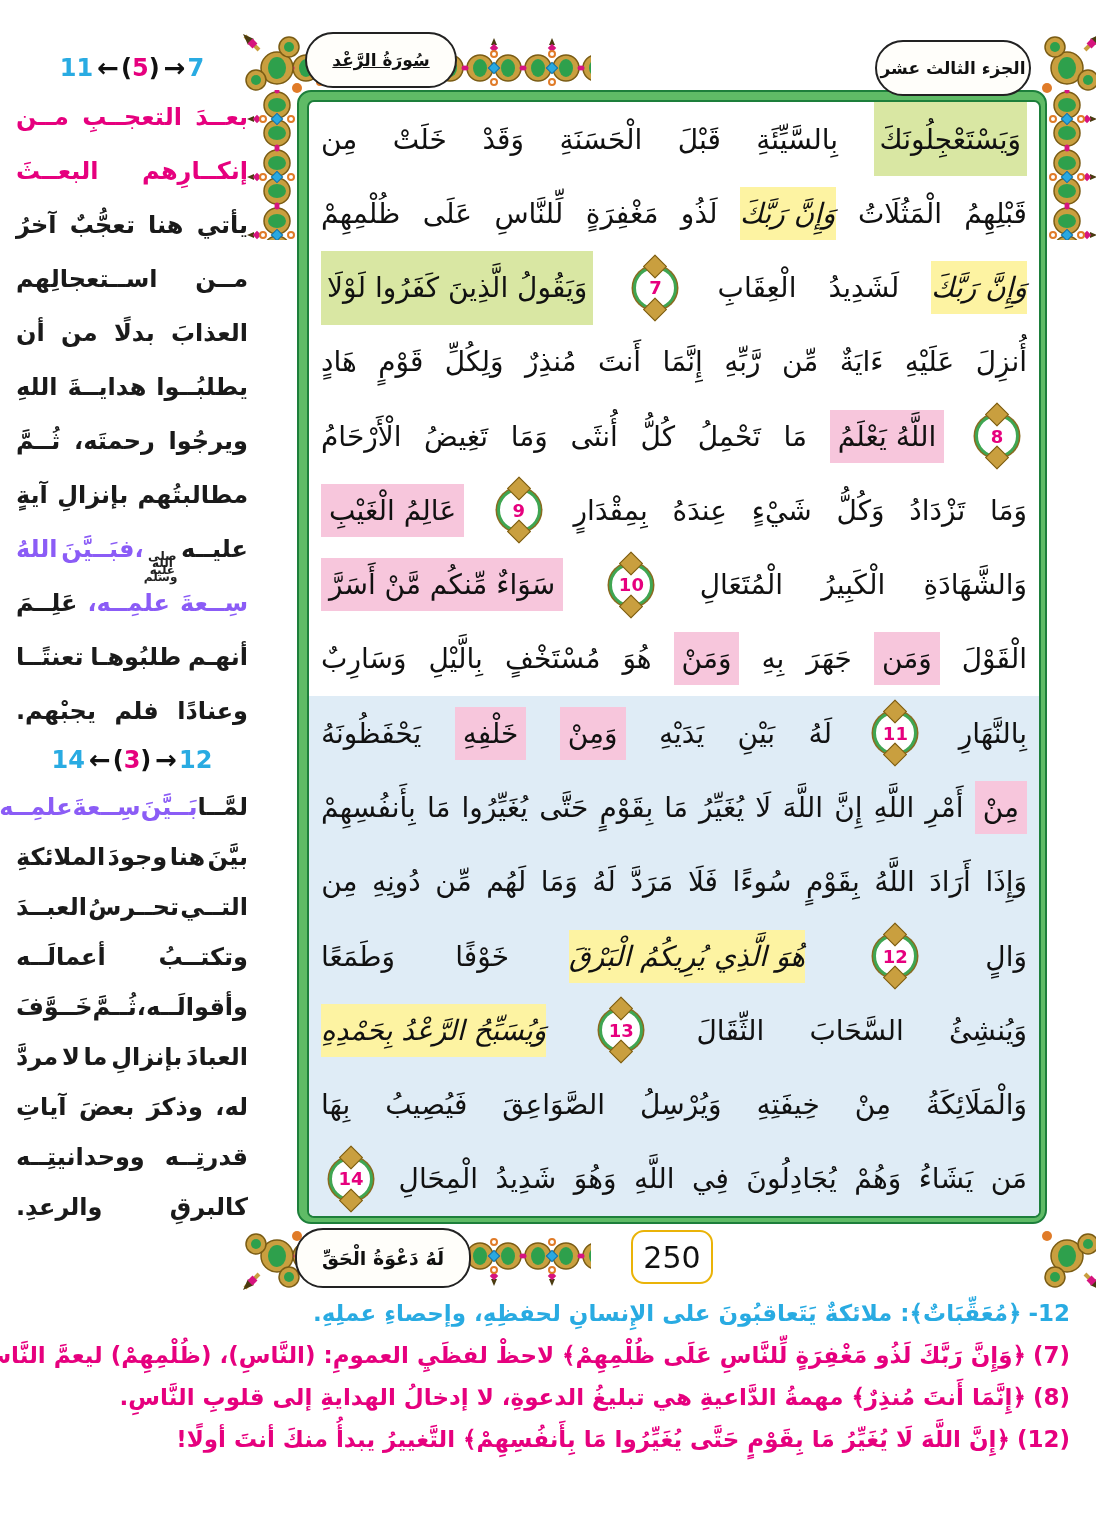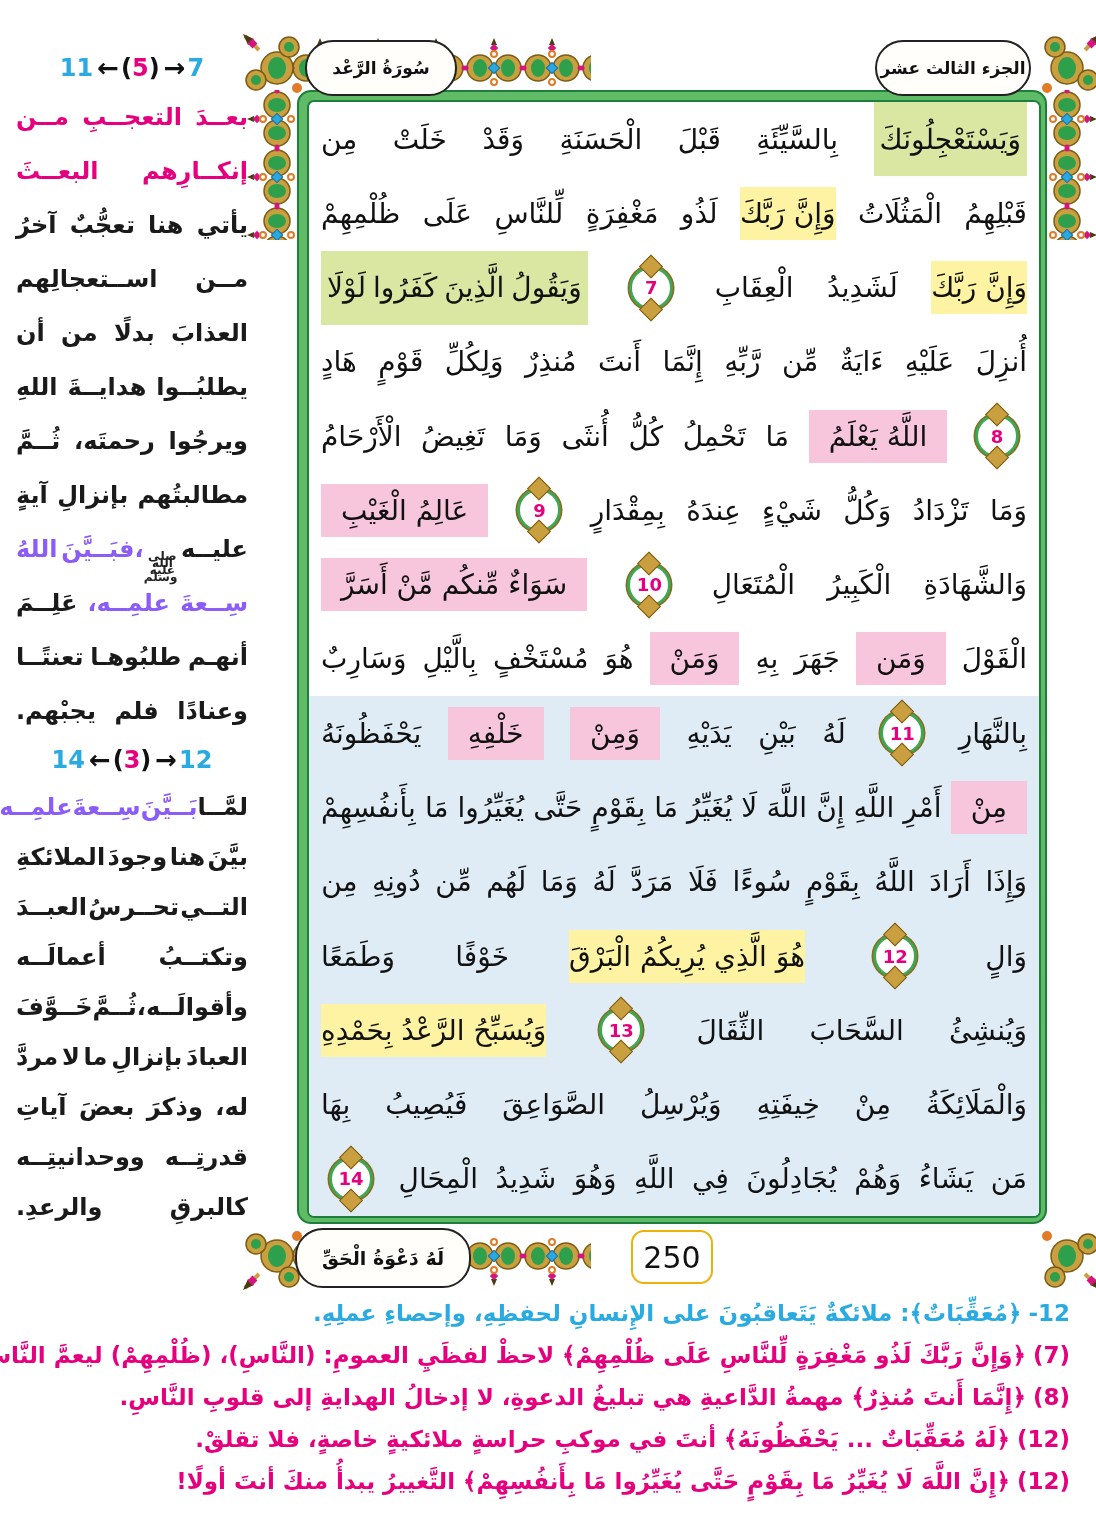--- a/index.html
+++ b/index.html
@@ -30,39 +30,39 @@
   .bs-left{left:-6px;top:62px;bottom:66px;width:54px;}
   .bs-right{right:-6px;top:62px;bottom:66px;width:54px;}
   .corner{position:absolute;width:66px;height:66px;}
   .c-tl{left:-12px;top:4px;}
   .c-tr{right:-12px;top:4px;transform:scaleX(-1);}
   .c-bl{left:-12px;bottom:2px;transform:scaleY(-1);}
   .c-br{right:-12px;bottom:2px;transform:scale(-1,-1);}
   .cartouche{position:absolute;background:#fffefa;border:2px solid #222;border-radius:28px;
     display:flex;align-items:center;justify-content:center;font-weight:bold;color:#111;
     font-size:17px;white-space:nowrap;z-index:4;}
-  .cart-surah{left:52px;top:12px;width:148px;height:52px;}
+  .cart-surah{left:52px;top:4px;width:148px;height:52px;text-decoration:underline;}
   .cart-juz{right:60px;top:12px;width:152px;height:52px;}
   .cart-catch{left:42px;bottom:6px;width:172px;height:56px;font-size:19px;}
   .pagenum{position:absolute;left:50%;transform:translateX(-50%);bottom:10px;width:78px;height:50px;
     background:#fff;border:2px solid #eab308;border-radius:13px;display:flex;align-items:center;
     justify-content:center;font-size:30px;color:#111;z-index:4;}
   
   .innerframe{position:absolute;left:44px;right:44px;top:62px;bottom:70px;
     border:2.5px solid #1d7f3b;border-radius:14px;background:#5fbb66;padding:8px;z-index:2;}
   .inneredge{width:100%;height:100%;border:2px solid #1d7f3b;border-radius:7px;background:#fff;
     overflow:hidden;display:flex;flex-direction:column;}
   .qwhite{flex:8;display:flex;flex-direction:column;}
   .qblue{flex:7;display:flex;flex-direction:column;background:#dfecf6;}
   .qline{flex:1;display:flex;direction:rtl;justify-content:space-between;align-items:center;
     padding:0 12px;font-size:28px;color:#111;white-space:nowrap;overflow:hidden;}
   .qseg{display:inline-block;}
-  .h-g{background:#d9e7a3;padding:26px 6px;font-family:Liberation Serif, serif;}
-  .h-y{background:#fdf3a2;padding:10px 0;}
-  .h-p{background:#f7c6dc;padding:10px 20px;}
+  .h-g{background:#d9e7a3;padding:26px 6px;}
+  .h-y{background:#fdf3a2;padding:10px 0;font-style:italic;}
+  .h-p{background:#f7c6dc;padding:10px 8px;}
   .medallion{position:relative;display:inline-flex;align-items:center;justify-content:center;
     width:38px;height:38px;border-radius:50%;background:#fff;border:3px solid #3fa652;
     box-shadow:0 0 0 1.5px #8a6a1f;color:#e6007e;font-weight:bold;font-size:18px;margin:0 8px;
     flex:none;z-index:1;}
   .medallion i{position:absolute;left:50%;width:15px;height:15px;background:#c99f3f;
     border:1px solid #7a5c14;transform:translateX(-50%) rotate(45deg);z-index:-1;}
   .medallion i.up{top:-11px;} .medallion i.dn{bottom:-11px;}
   .medallion span{position:relative;z-index:2;font-style:normal;}
   
   .footnotes{position:absolute;left:16px;right:26px;top:1298px;direction:rtl;text-align:right;}
@@ -482,15 +482,14 @@
   <div class="cartouche cart-catch">
     <span>لَهُ دَعْوَةُ الْحَقِّ</span>
   </div>
   <div class="pagenum">250</div>
 </main>
 
 <footer class="footnotes">
     <div class="fnrow fn-blue"><span class="fnnum">12-</span><span>﴿مُعَقِّبَاتٌ﴾: ملائكةٌ يَتَعاقبُونَ على الإِنسانِ لحفظِهِ، وإحصاءِ عملِهِ.</span></div>
     <div class="fnrow fn-mag"><span class="fnnum">(7)</span><span>﴿وَإِنَّ رَبَّكَ لَذُو مَغْفِرَةٍ لِّلنَّاسِ عَلَى ظُلْمِهِمْ﴾ لاحظْ لفظَيِ العمومِ: (النَّاسِ)، (ظُلْمِهِمْ) ليعمَّ النَّاسَ جميعًا ويعمَّ جميعَ ظُلْمِهِمْ.</span></div>
     <div class="fnrow fn-mag"><span class="fnnum">(8)</span><span>﴿إِنَّمَا أَنتَ مُنذِرٌ﴾ مهمةُ الدَّاعيةِ هي تبليغُ الدعوةِ، لا إدخالُ الهدايةِ إلى قلوبِ النَّاسِ.</span></div>
-    <div class="fnrow fn-mag"><span class="fnnum">(12)</span><span>﴿لَهُ مُعَقِّبَاتٌ ... يَحْفَظُونَهُ﴾ أنتَ في موكبِ حراسةٍ ملائكيةٍ خاصةٍ، فلا تقلقْ.</span></div>
     <div class="fnrow fn-mag"><span class="fnnum">(12)</span><span>﴿إِنَّ اللَّهَ لَا يُغَيِّرُ مَا بِقَوْمٍ حَتَّى يُغَيِّرُوا مَا بِأَنفُسِهِمْ﴾ التَّغييرُ يبدأُ منكَ أنتَ أولًا!</span></div>
   </footer>
 
 </body></html>

